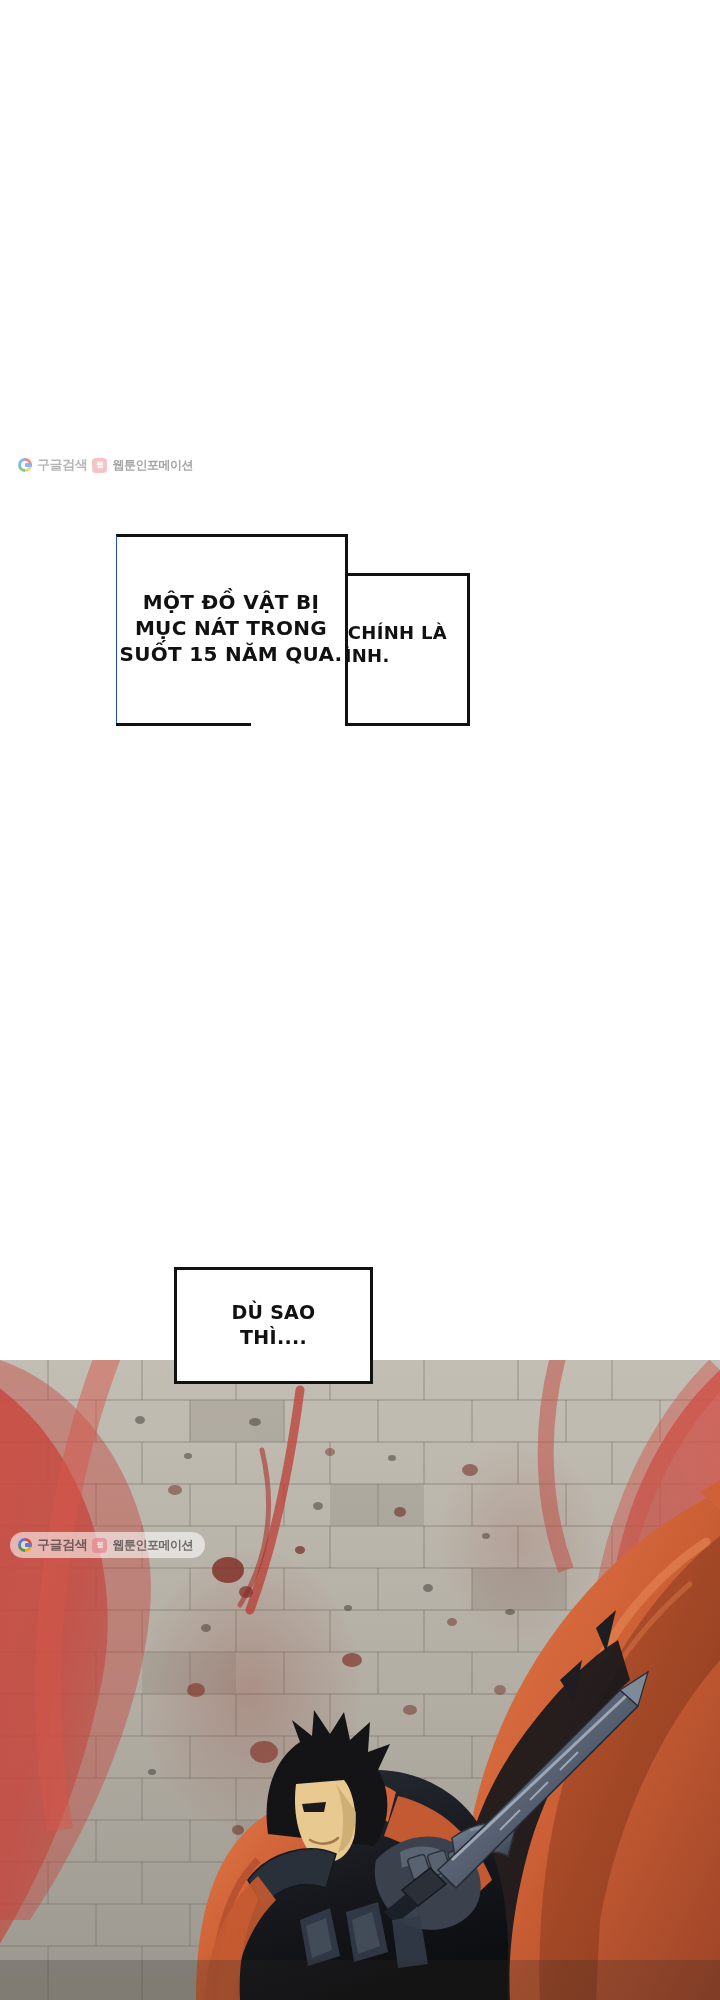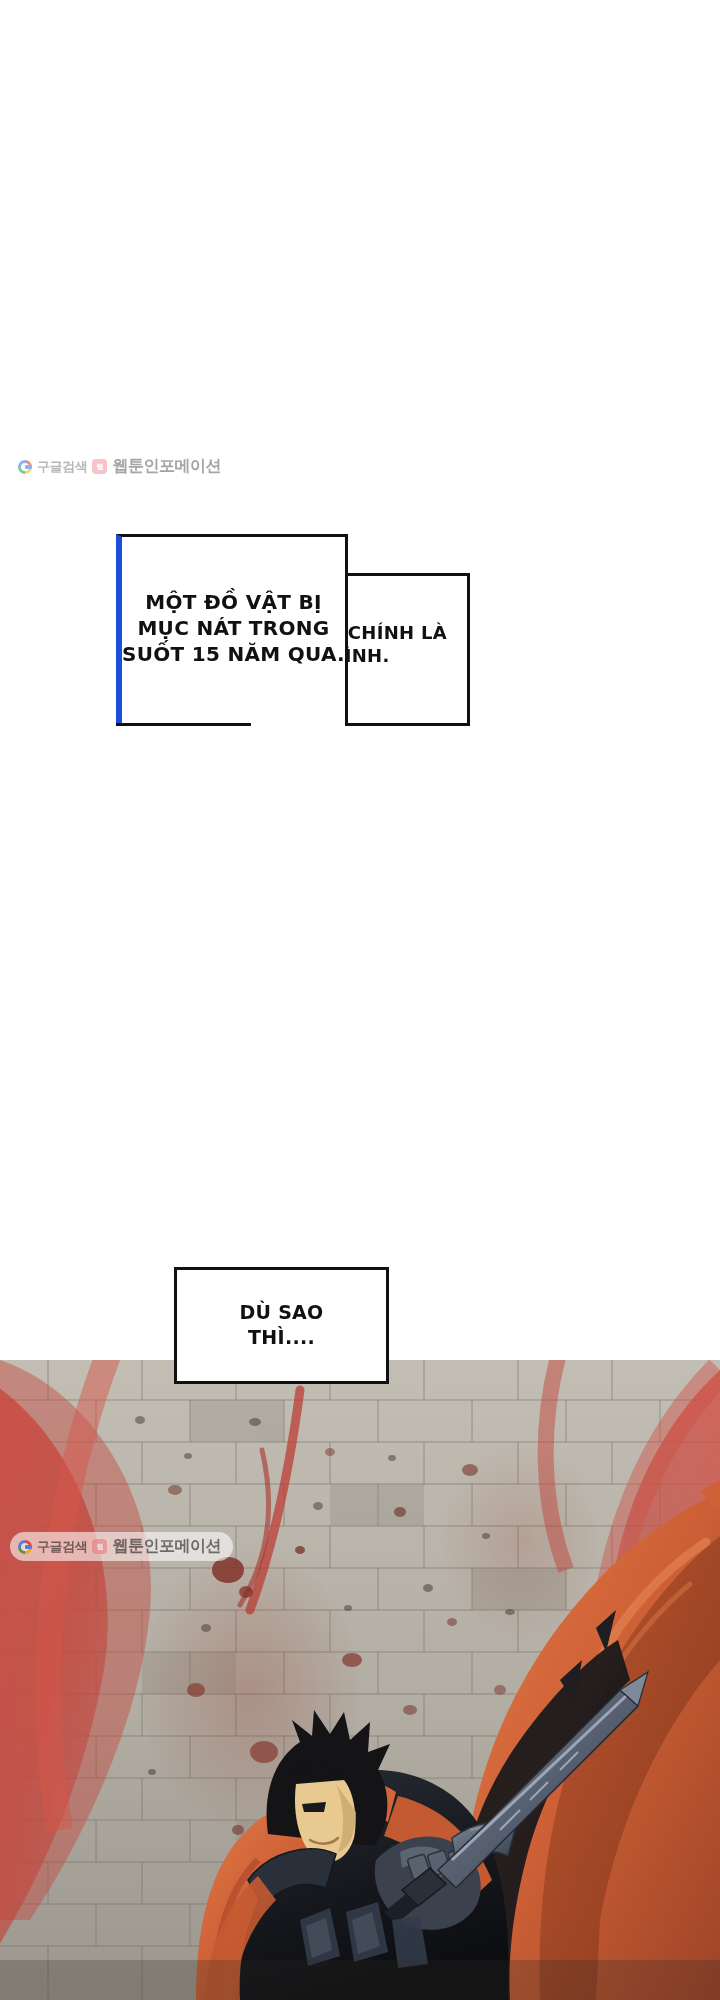--- a/index.html
+++ b/index.html
@@ -34,21 +34,21 @@
   .wm-text-ko {
     font-family:"DejaVu Sans", sans-serif; font-size:13px; font-weight:700;
     color:#8a8a8a; letter-spacing:-0.4px; white-space:nowrap;
   }
   .wm-badge {
     width:15px; height:15px; border-radius:4px; background:#f2a0a8;
     display:flex; align-items:center; justify-content:center;
     font-size:7px; color:#ffffff; font-weight:700; flex:0 0 auto;
   }
   .wm-text-main {
-    font-family:"DejaVu Sans", sans-serif; font-size:16px; font-weight:700;
+    font-family:"DejaVu Sans", sans-serif; font-size:12px; font-weight:700;
     color:#6d6d6d; letter-spacing:-0.5px; white-space:nowrap;
   }
   .watermark.on-art { background:rgba(255,255,255,0.72); opacity:0.8; }
   .watermark.on-art .wm-text-ko,
   .watermark.on-art .wm-text-main { color:#5a5a5a; }
 
   
   .panel-text {
     font-family:"DejaVu Sans", sans-serif;
     font-weight:700;
@@ -56,21 +56,21 @@
     text-align:center;
     line-height:1.30;
     letter-spacing:0.3px;
     white-space:pre-line;
   }
 
   
   #panel-one {
     position:absolute; left:116px; top:534px; width:232px; height:192px;
     background:#ffffff;
-    border-top:3px solid #111; border-left:6px solid #1d4ed8; border-right:3px solid #111;
+    border-top:3px solid #111; border-left:1px solid #1d4ed8; border-right:3px solid #111;
     z-index:4;
   }
   #panel-one .panel-text {
     position:absolute; left:0; top:52px; width:100%;
     font-size:20px;
   }
   
   #panel-one-bottom {
     position:absolute; left:116px; top:723px; width:135px; height:3px;
     background:#111; z-index:5;
@@ -92,21 +92,21 @@
     position:absolute; left:248px; top:723px; width:3px; height:3px;
     background:#111; z-index:5;
   }
   #panel-two .panel-text {
     position:absolute; left:10px; top:48px; width:200px;
     font-size:18px;
   }
 
   
   #panel-three {
-    position:absolute; left:174px; top:1267px; width:215px; height:117px;
+    position:absolute; left:174px; top:1267px; width:199px; height:117px;
     background:#ffffff; border:3px solid #111;
     z-index:12;
   }
   #panel-three .panel-text {
     position:absolute; left:0; top:30px; width:100%;
     font-size:19px;
   }
 
   
   #artwork {

